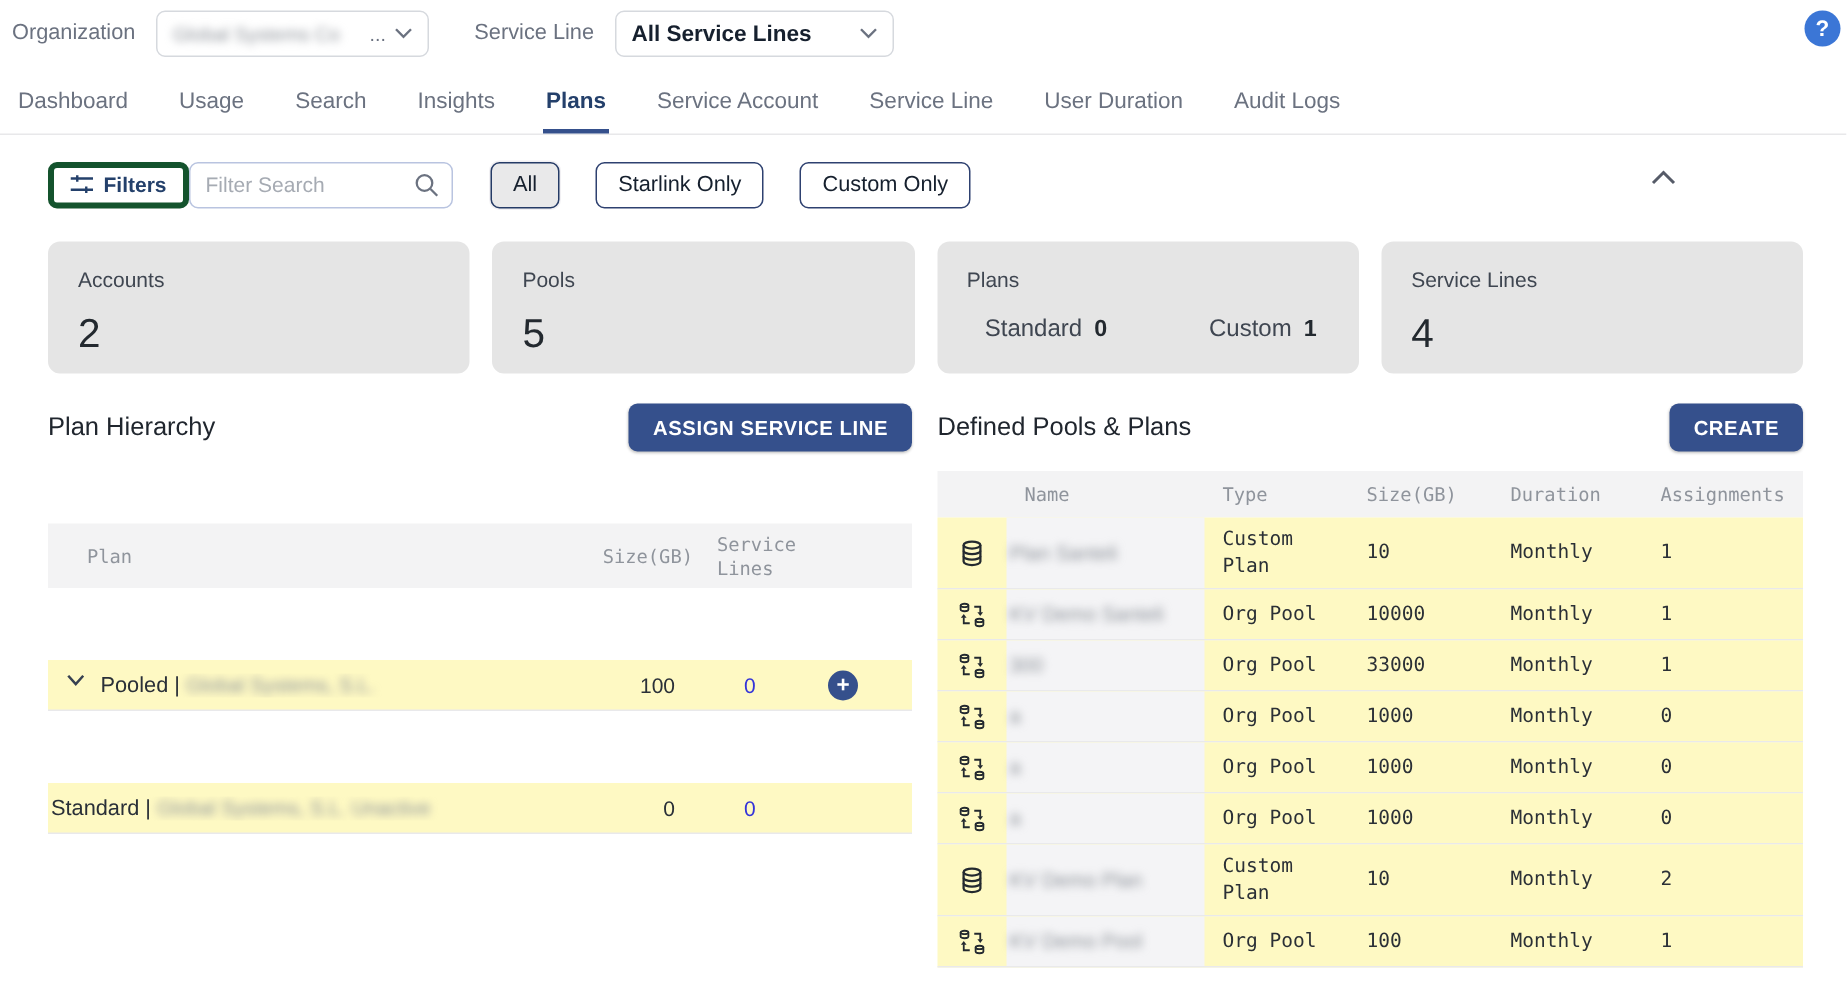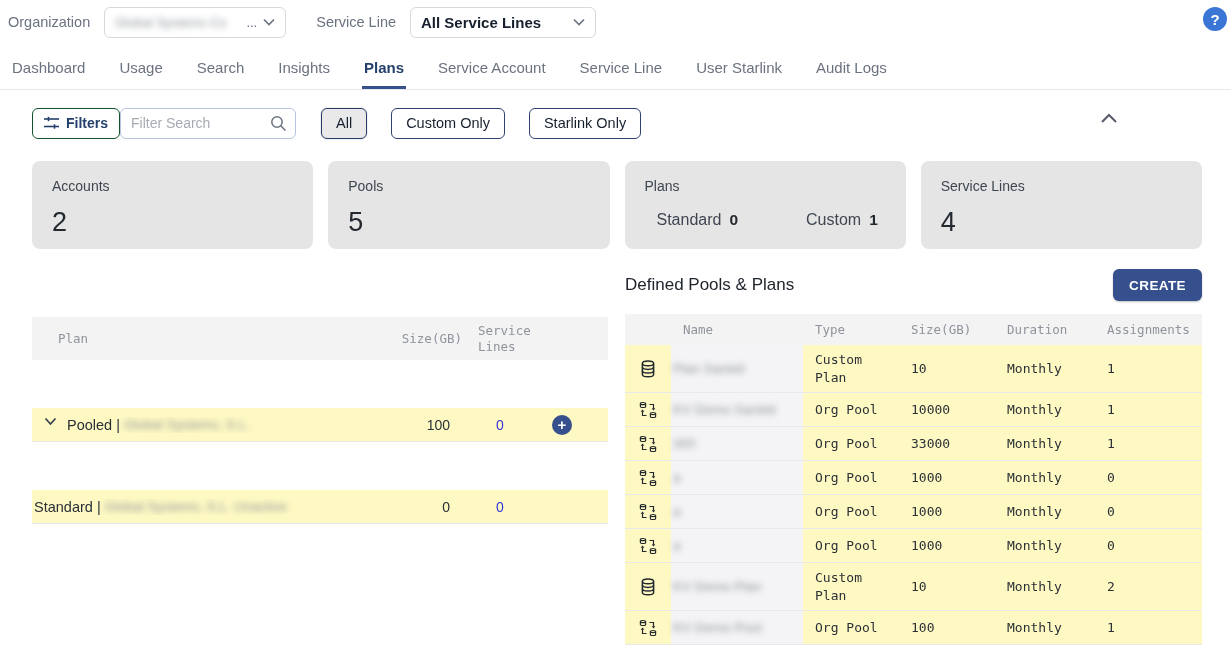--- a/index.html
+++ b/index.html
@@ -22,21 +22,21 @@
               display:flex; align-items:center; justify-content:center; cursor:pointer; }
 
   
   .navbar { display:flex; align-items:flex-end; gap:30px; padding:0 0 0 10px; height:46px;
             border-bottom:1px solid #e8e8ea; }
   .tab { font-size:15px; color:#6b7280; padding:12px 2px 13px 2px; cursor:pointer; white-space:nowrap; }
   .tab.active { color:#24406b; font-weight:700; box-shadow:inset 0 -3px 0 #35508c; }
 
   
   .filter-row { display:flex; align-items:center; margin:17px 0 0 32px; position:relative; height:32px; }
-  .filters-btn { display:flex; align-items:center; gap:7px; border:1px solid #14532d; border-radius:6px;
+  .filters-btn { display:flex; align-items:center; gap:7px; border:4px solid #14532d; border-radius:6px;
                  height:31px; padding:0 11px; background:#fff; color:#24406b; font-weight:700;
                  font-size:14px; cursor:pointer; }
   .search-wrap { display:flex; align-items:center; border:1px solid #b9c4e0; border-radius:6px;
                  height:31px; width:176px; padding:0 8px 0 10px; }
   .search-wrap input { border:none; outline:none; flex:1; font-size:14px; color:#374151; min-width:0;
                        font-family:"Liberation Sans",sans-serif; }
   .search-wrap input::placeholder { color:#a6abb3; }
   .toggle-group { display:flex; gap:24px; margin-left:25px; }
   .toggle-btn { border:1px solid #2e4170; border-radius:6px; background:#fff; height:31px;
                 padding:0 14px; font-size:14.5px; color:#16202e; cursor:pointer;
@@ -122,21 +122,21 @@
 </div>
 
 <div class="navbar">
   <div class="tab">Dashboard</div>
   <div class="tab">Usage</div>
   <div class="tab">Search</div>
   <div class="tab">Insights</div>
   <div class="tab active">Plans</div>
   <div class="tab">Service Account</div>
   <div class="tab">Service Line</div>
-  <div class="tab">User Starlink</div>
+  <div class="tab">User Duration</div>
   <div class="tab">Audit Logs</div>
 </div>
 
 <div class="filter-row">
   <button class="filters-btn">
     <svg width="15" height="14" viewBox="0 0 15 14">
       <g stroke="#24406b" stroke-width="1.6" fill="none">
         <line x1="0" y1="3" x2="15" y2="3"></line>
           <line x1="0" y1="10.5" x2="15" y2="10.5"></line>
         <line x1="4.5" y1="0.8" x2="4.5" y2="5.2"></line>
@@ -147,22 +147,22 @@
   </button>
   <div class="search-wrap">
     <input type="text" placeholder="Filter Search" style="">
     <svg width="17" height="17" viewBox="0 0 17 17">
       <circle cx="7" cy="7" r="5.2" fill="none" stroke="#6b7280" stroke-width="1.5"></circle>
       <line x1="11" y1="11" x2="15.5" y2="15.5" stroke="#6b7280" stroke-width="1.5"></line>
     </svg>
   </div>
   <div class="toggle-group">
     <button class="toggle-btn active">All</button>
+    <button class="toggle-btn">Starlink Only</button>
     <button class="toggle-btn">Custom Only</button>
-    <button class="toggle-btn">Starlink Only</button>
   </div>
   <svg class="collapse-chev" width="18" height="11" viewBox="0 0 18 11">
     <polyline points="2,9 9,2 16,9" fill="none" stroke="#565b68" stroke-width="2"></polyline>
   </svg>
 </div>
 
 <div class="cards">
   <div class="card">
     <div class="card-label">Accounts</div>
     <div class="card-value">2</div>
@@ -184,20 +184,24 @@
   </div>
   <div class="card">
     <div class="card-label">Service Lines</div>
     <div class="card-value">4</div>
   </div>
 </div>
 
 <div class="panels">
 
   <div class="panel panel-left">
+    <div class="panel-head">
+      <span class="panel-title">Plan Hierarchy</span>
+      <button class="navy-btn">ASSIGN SERVICE LINE</button>
+    </div>
     <div class="tbl">
       <div class="lgrid thead">
         <div class="l-th plan">Plan</div>
         <div class="l-th size">Size(GB)</div>
         <div class="l-th slines">Service Lines</div>
         <div></div>
       </div>
       <div class="lgrid trow l-row">
         <div class="l-plan">
           <span class="expand">

